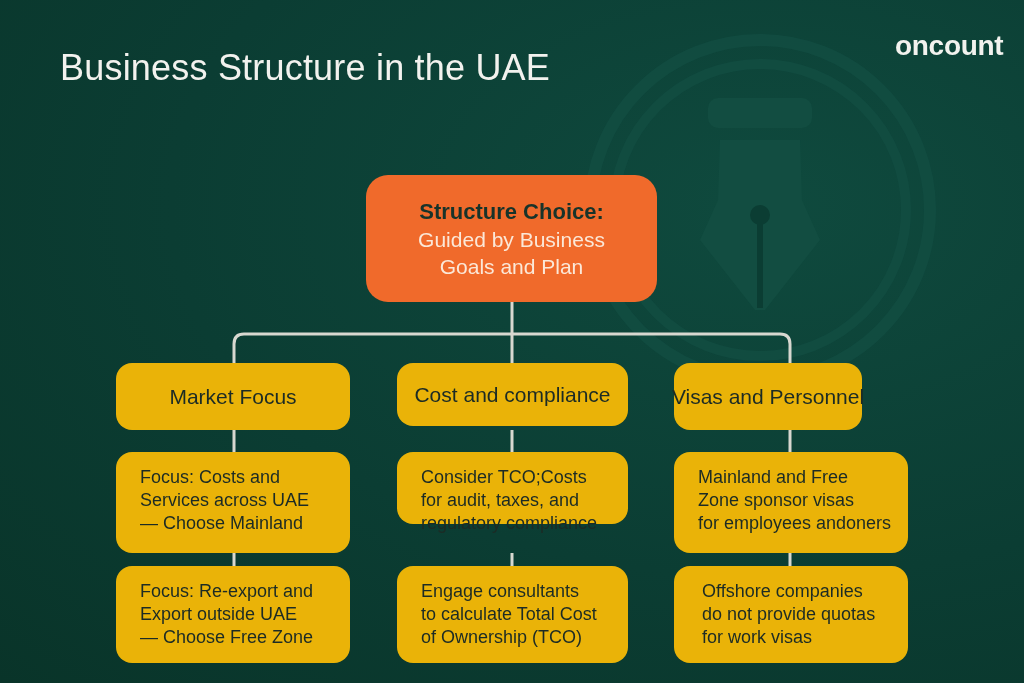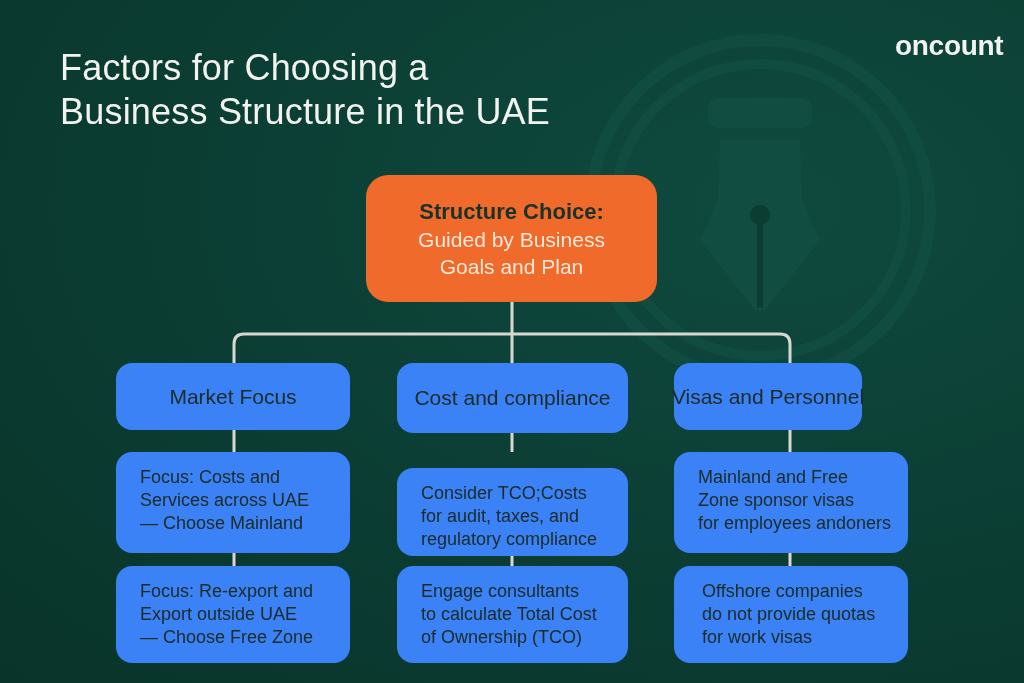--- a/index.html
+++ b/index.html
@@ -26,21 +26,21 @@
   .lines { position:absolute; left:0; top:0; width:1024px; height:683px; }
   .root {
     position:absolute; left:366px; top:175px; width:291px; height:127px;
     background:#f06a2b; border-radius:22px;
     display:flex; flex-direction:column; align-items:center; justify-content:center;
     text-align:left;
   }
   .root .head { color:#17332a; font-size:22px; font-weight:700; line-height:28px; }
   .root .sub { color:#fbe8d8; font-size:21px; line-height:27px; }
   .card {
-    position:absolute; background:#3b82f6; border-radius:16px; box-sizing:border-box;
+    position:absolute; background:#eab308; border-radius:16px; box-sizing:border-box;
     color:#1c2b25;
   }
   .header-card {
     display:flex; align-items:center; justify-content:center;
     font-size:21px; font-weight:400; white-space:nowrap;
   }
   .text-card {
     padding:14px 10px 0 24px; font-size:18px; line-height:23px;
   }
   .text-card span { display:block; white-space:nowrap; }
@@ -53,21 +53,20 @@
 <svg class="watermark" viewBox="0 0 360 360">
   <circle cx="180" cy="180" r="170" fill="none" stroke="#124d41" stroke-width="12" opacity="0.9"></circle>
   <circle cx="180" cy="180" r="146" fill="none" stroke="#124d41" stroke-width="10" opacity="0.9"></circle>
   <rect x="128" y="68" width="104" height="30" rx="10" fill="#124d41"></rect>
   <path d="M140 110 L220 110 L222 170 L240 210 L185 280 L175 280 L120 210 L138 170 Z" fill="#124d41"></path>
   <circle cx="180" cy="185" r="10" fill="#0b3d33"></circle>
   <rect x="177" y="190" width="6" height="88" fill="#0b3d33"></rect>
 </svg>
 
 <div class="title">
-  <span>Factors for Choosing a</span>
   <span>Business Structure in the UAE</span>
 </div>
 
 <div class="brand">oncount</div>
 
 <svg class="lines">
   <g stroke="#d8d8d0" stroke-width="3" fill="none">
     <line x1="512" y1="302" x2="512" y2="363"></line>
     <path d="M234 363 L234 344 Q234 334 244 334 L780 334 Q790 334 790 344 L790 363"></path>
     <line x1="234" y1="430" x2="234" y2="452"></line>
@@ -90,22 +89,22 @@
   <span>Focus: Costs and</span>
   <span>Services across UAE</span>
   <span>— Choose Mainland</span>
 </div>
 <div class="card text-card" style="left:116px; top:566px; width:234px; height:97px;">
   <span>Focus: Re-export and</span>
   <span>Export outside UAE</span>
   <span>— Choose Free Zone</span>
 </div>
 
-<div class="card header-card" style="left:397px; top:363px; width:231px; height:70px;">Cost and compliance</div>
-<div class="card text-card" style="left:397px; top:452px; width:231px; height:88px;margin-top:16px;">
+<div class="card header-card" style="left:397px; top:363px; width:231px; height:63px;">Cost and compliance</div>
+<div class="card text-card" style="left:397px; top:452px; width:231px; height:72px;">
   <span>Consider TCO;Costs</span>
   <span>for audit, taxes, and</span>
   <span>regulatory compliance</span>
 </div>
 <div class="card text-card" style="left:397px; top:566px; width:231px; height:97px;">
   <span>Engage consultants</span>
   <span>to calculate Total Cost</span>
   <span>of Ownership (TCO)</span>
 </div>
 

